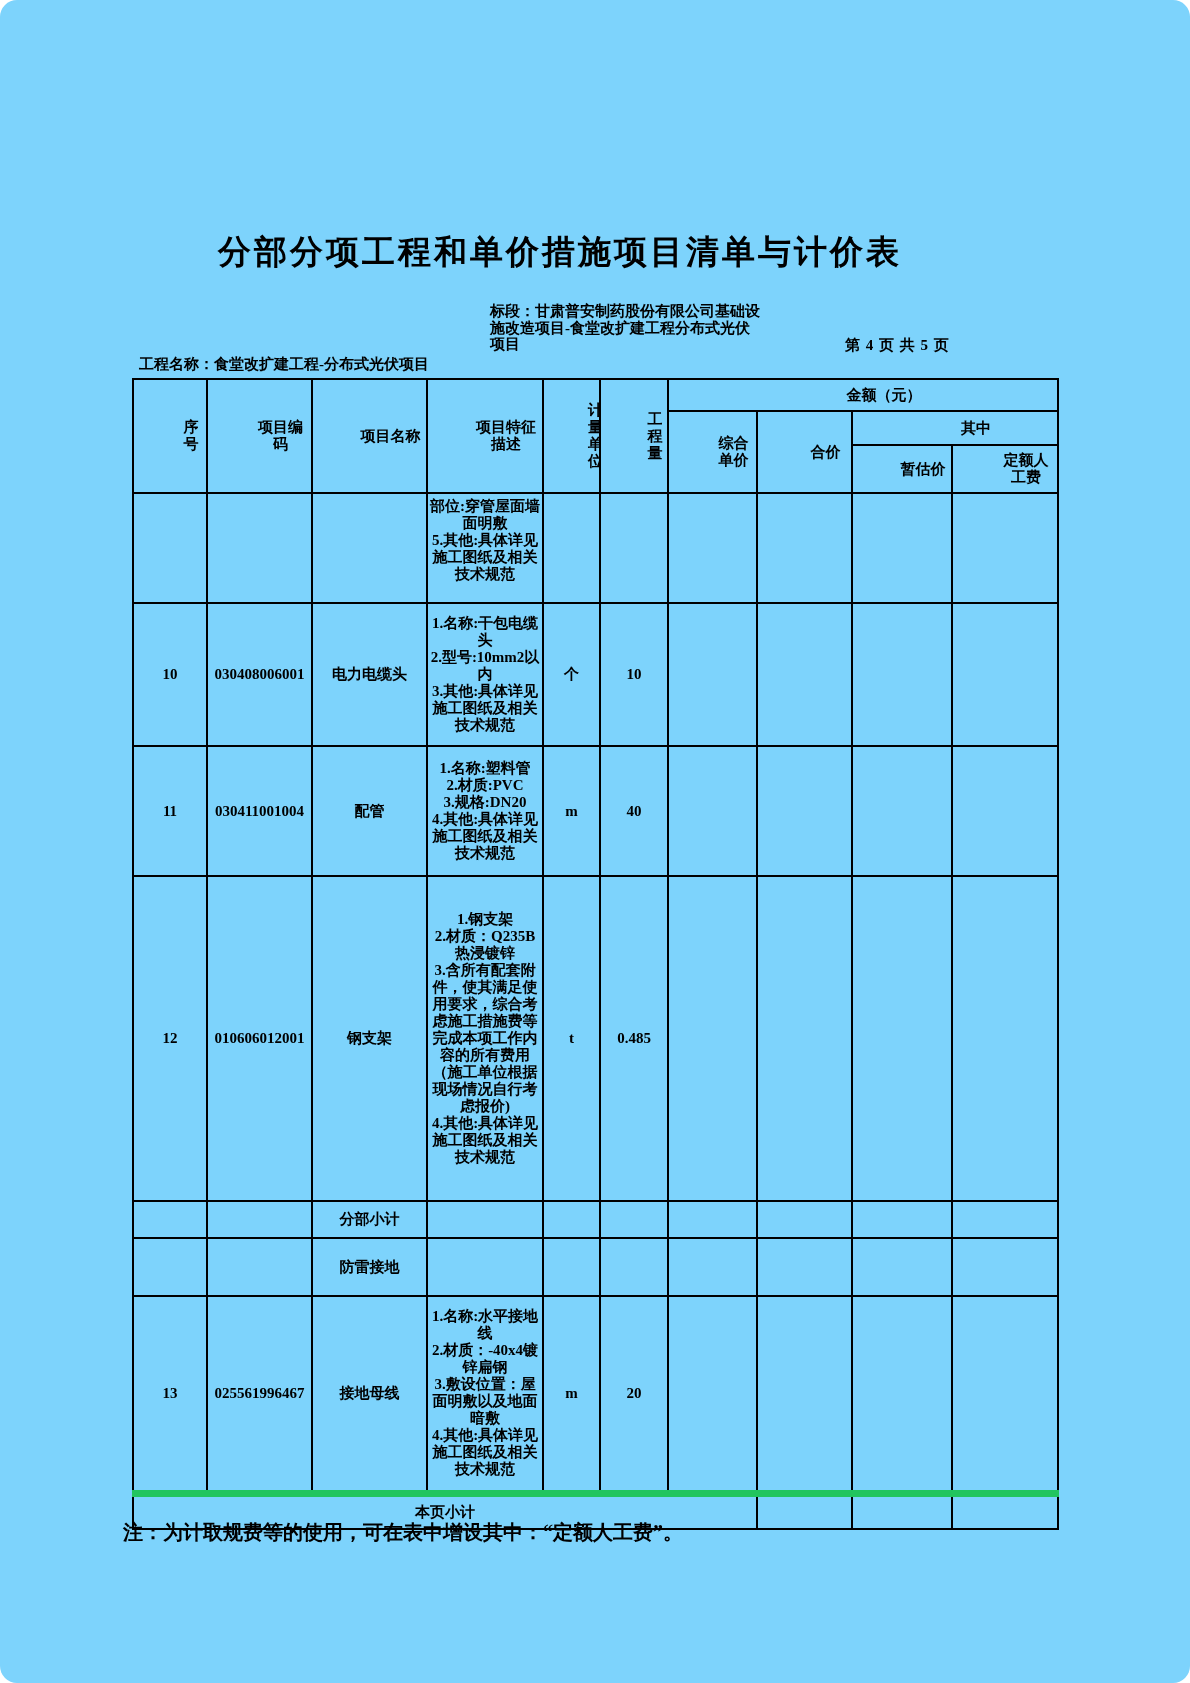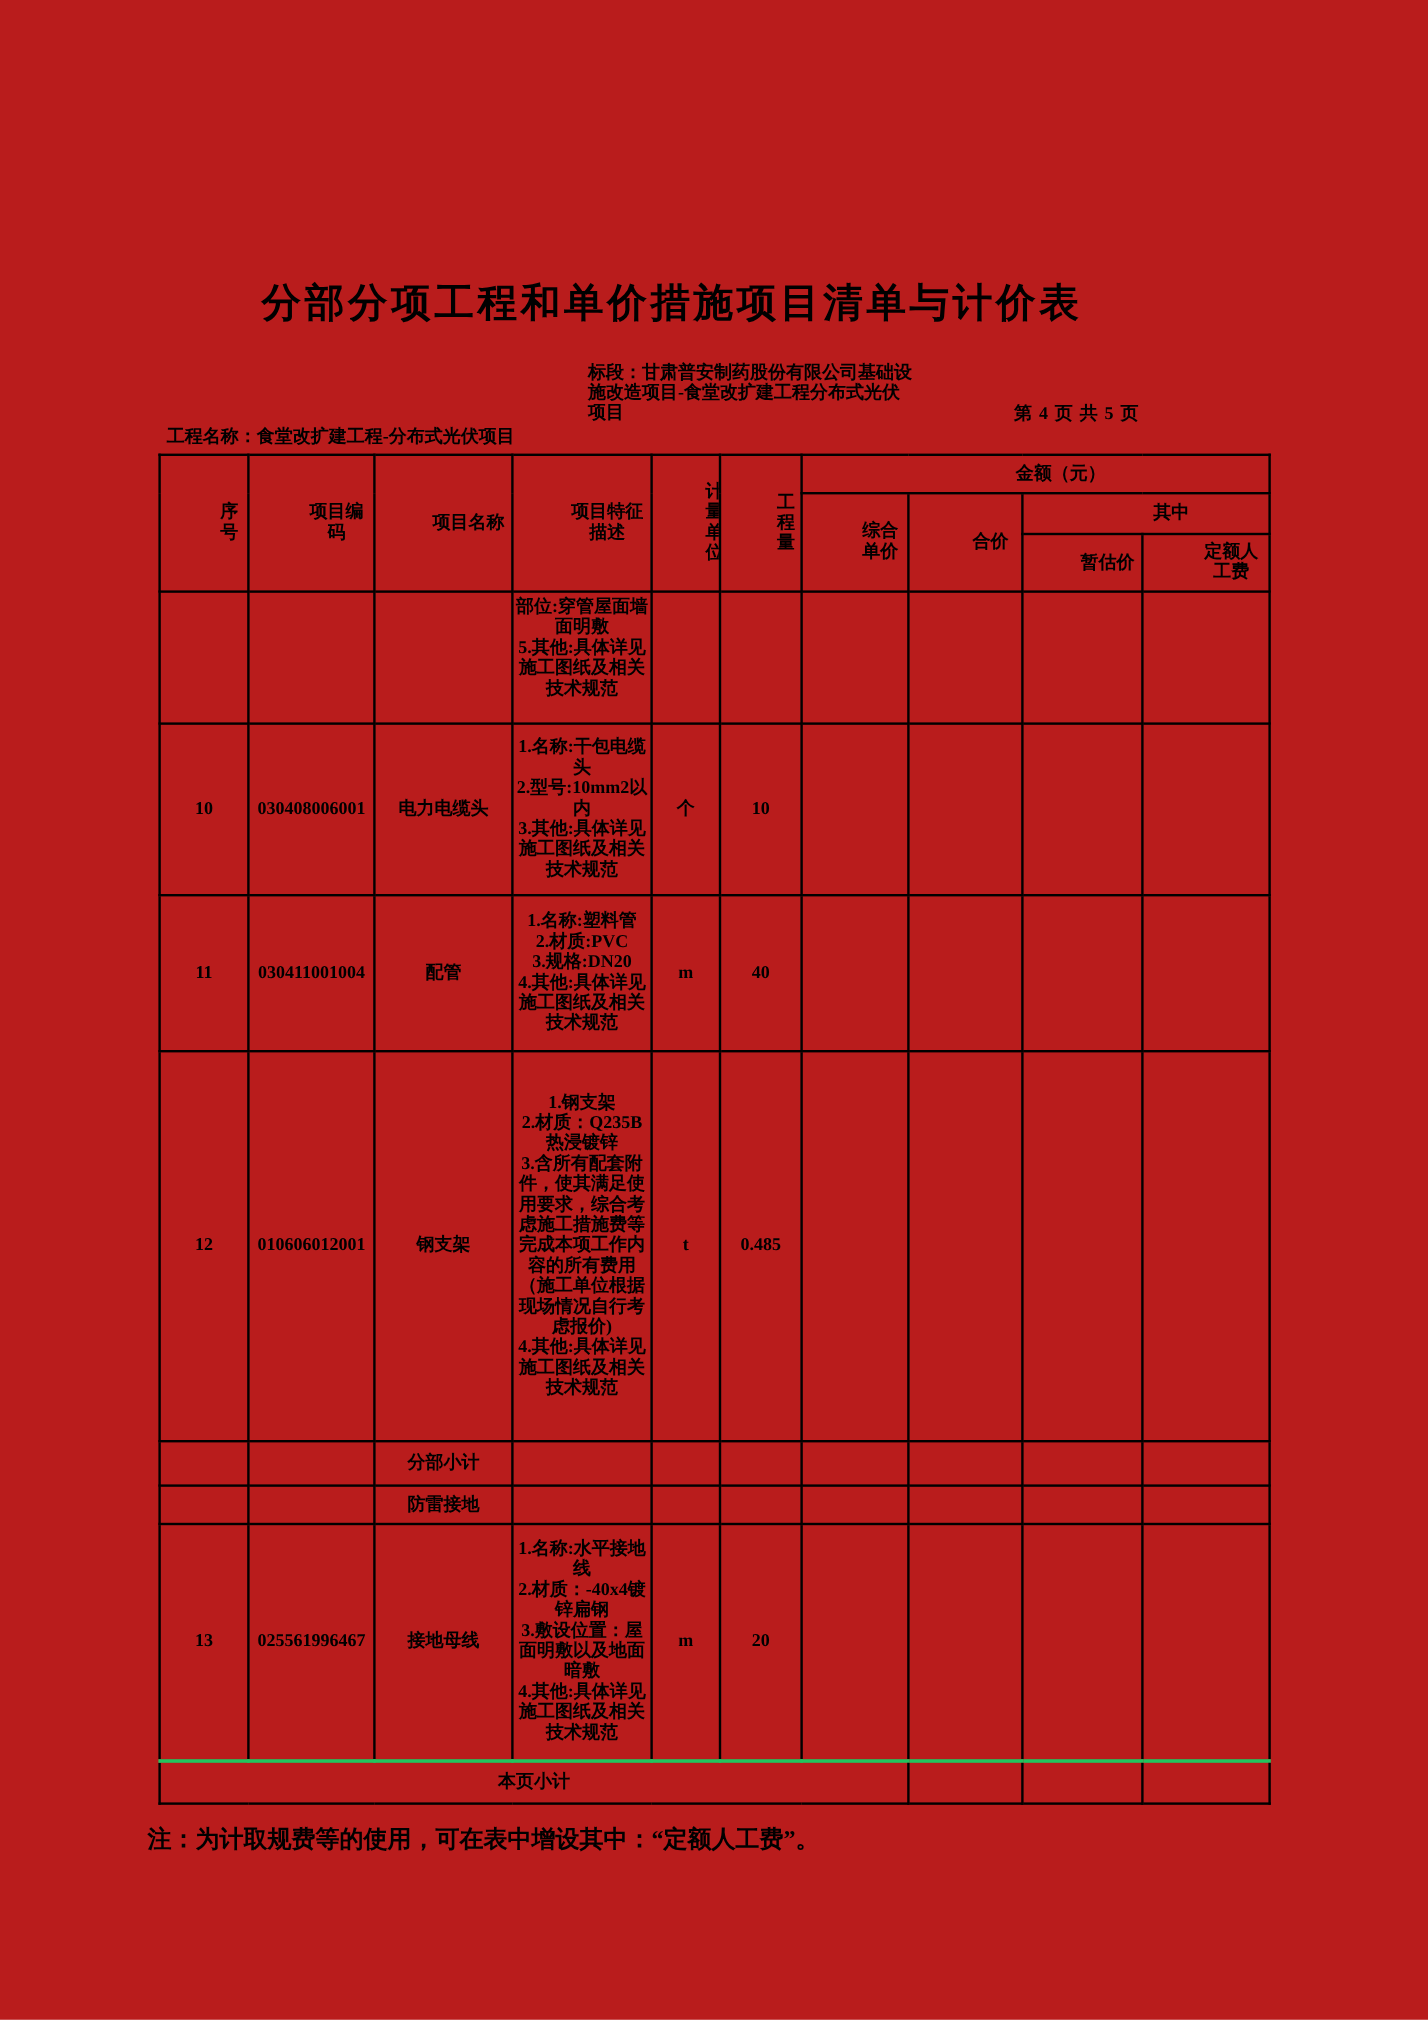--- a/index.html
+++ b/index.html
@@ -2,21 +2,21 @@
 <html><head>
 <meta charset="utf-8">
 <style>
   html, body { margin: 0; padding: 0; }
   body {
     width: 1190px; height: 1683px;
     background: #ffffff;
     color: #000;
     font-family: "Liberation Serif", "DejaVu Serif", serif;
   }
-  .page { position: relative; width: 1190px; height: 1683px; background: #b91c1c; overflow: hidden; }
+  .page { position: relative; width: 1190px; height: 1683px; background: #7dd3fc; overflow: hidden; border-radius: 17px; }
 
   .doc-title {
     position: absolute; top: 230px; left: 0; width: 1120px;
     text-align: center;
     font-size: 33px; font-weight: 700; letter-spacing: 3px;
     white-space: nowrap;
   }
 
   .meta { font-size: 15px; font-weight: 700; line-height: 17px; }
   .meta-section {
@@ -43,21 +43,21 @@
   td.feat {
     text-align: left;
     white-space: pre-line;
     word-break: break-all;
     line-height: 17px;
     padding: 2px 3px;
     margin-top: 12px;
   }
   td.feat.top { vertical-align: top; padding-top: 4px; }
   td.tl { text-align: left; padding-left: 4px; }
-  tr.lastrow td { border-top: 3px solid #22c55e; }
+  tr.lastrow td { border-top: 7px solid #22c55e; }
 
   .footnote {
     position: absolute; left: 123px; top: 1519px;
     font-size: 20px; font-weight: 700; white-space: nowrap;
   }
 </style>
 </head>
 <body>
 
 <div class="page">
@@ -171,21 +171,21 @@
       <td class="tl">分部小计</td>
       <td></td>
       <td></td>
       <td></td>
       <td></td>
       <td></td>
       <td></td>
       <td></td>
     </tr>
 
-    <tr style="height:32px">
+    <tr style="height:58px">
       <td></td>
       <td></td>
       <td class="tl">防雷接地</td>
       <td></td>
       <td></td>
       <td></td>
       <td></td>
       <td></td>
       <td></td>
       <td></td>

